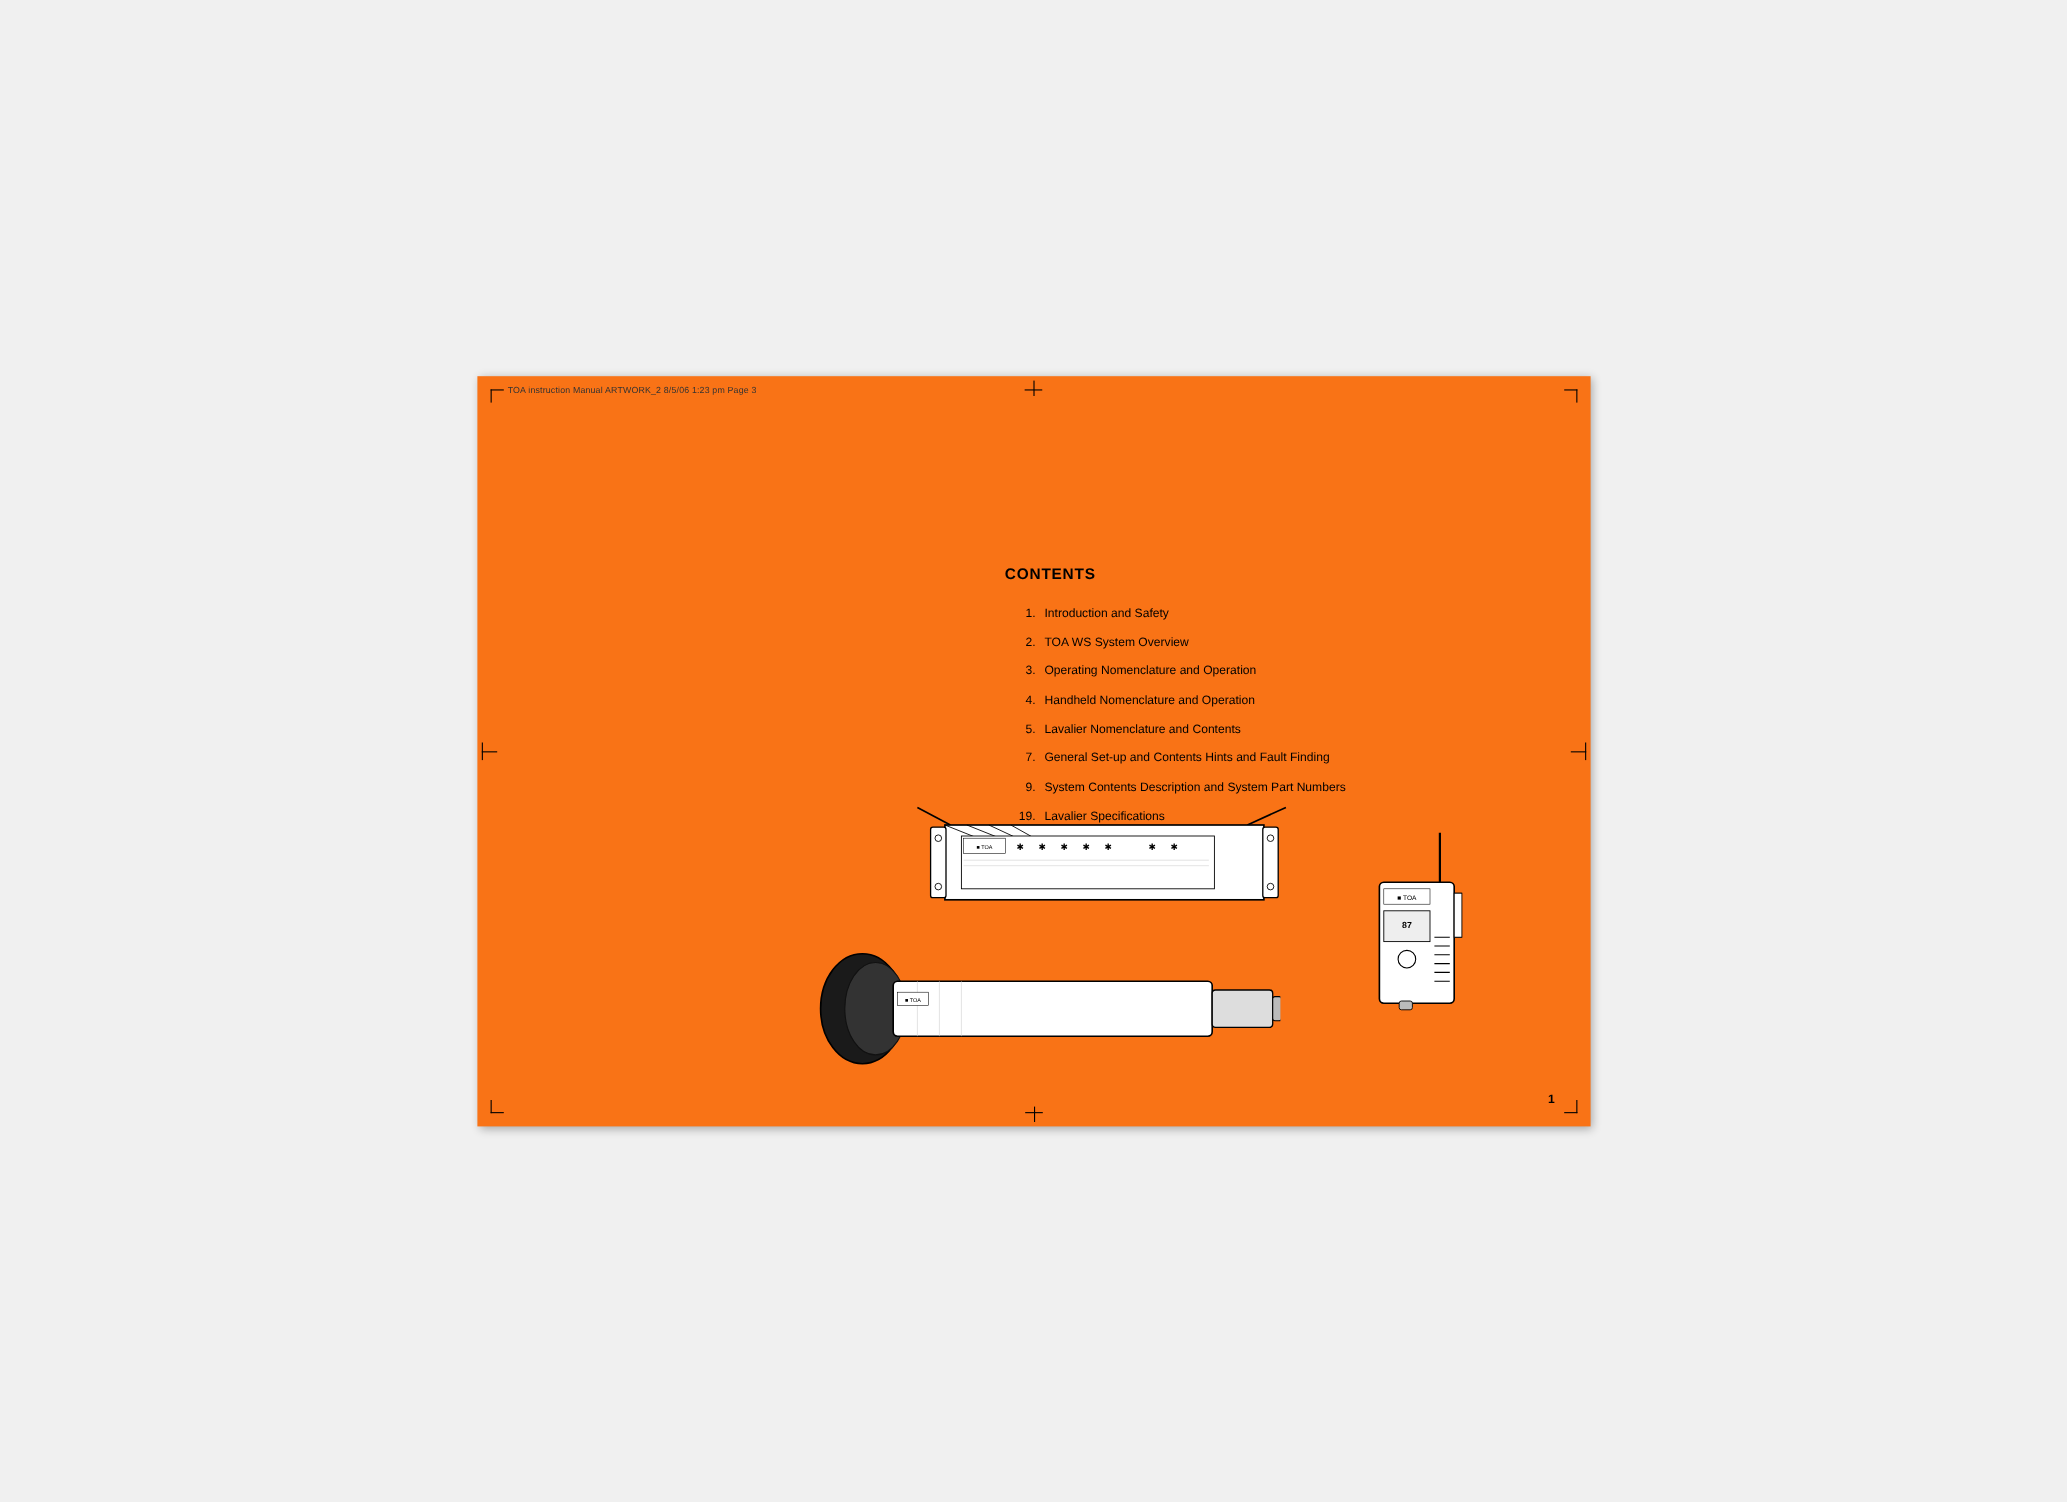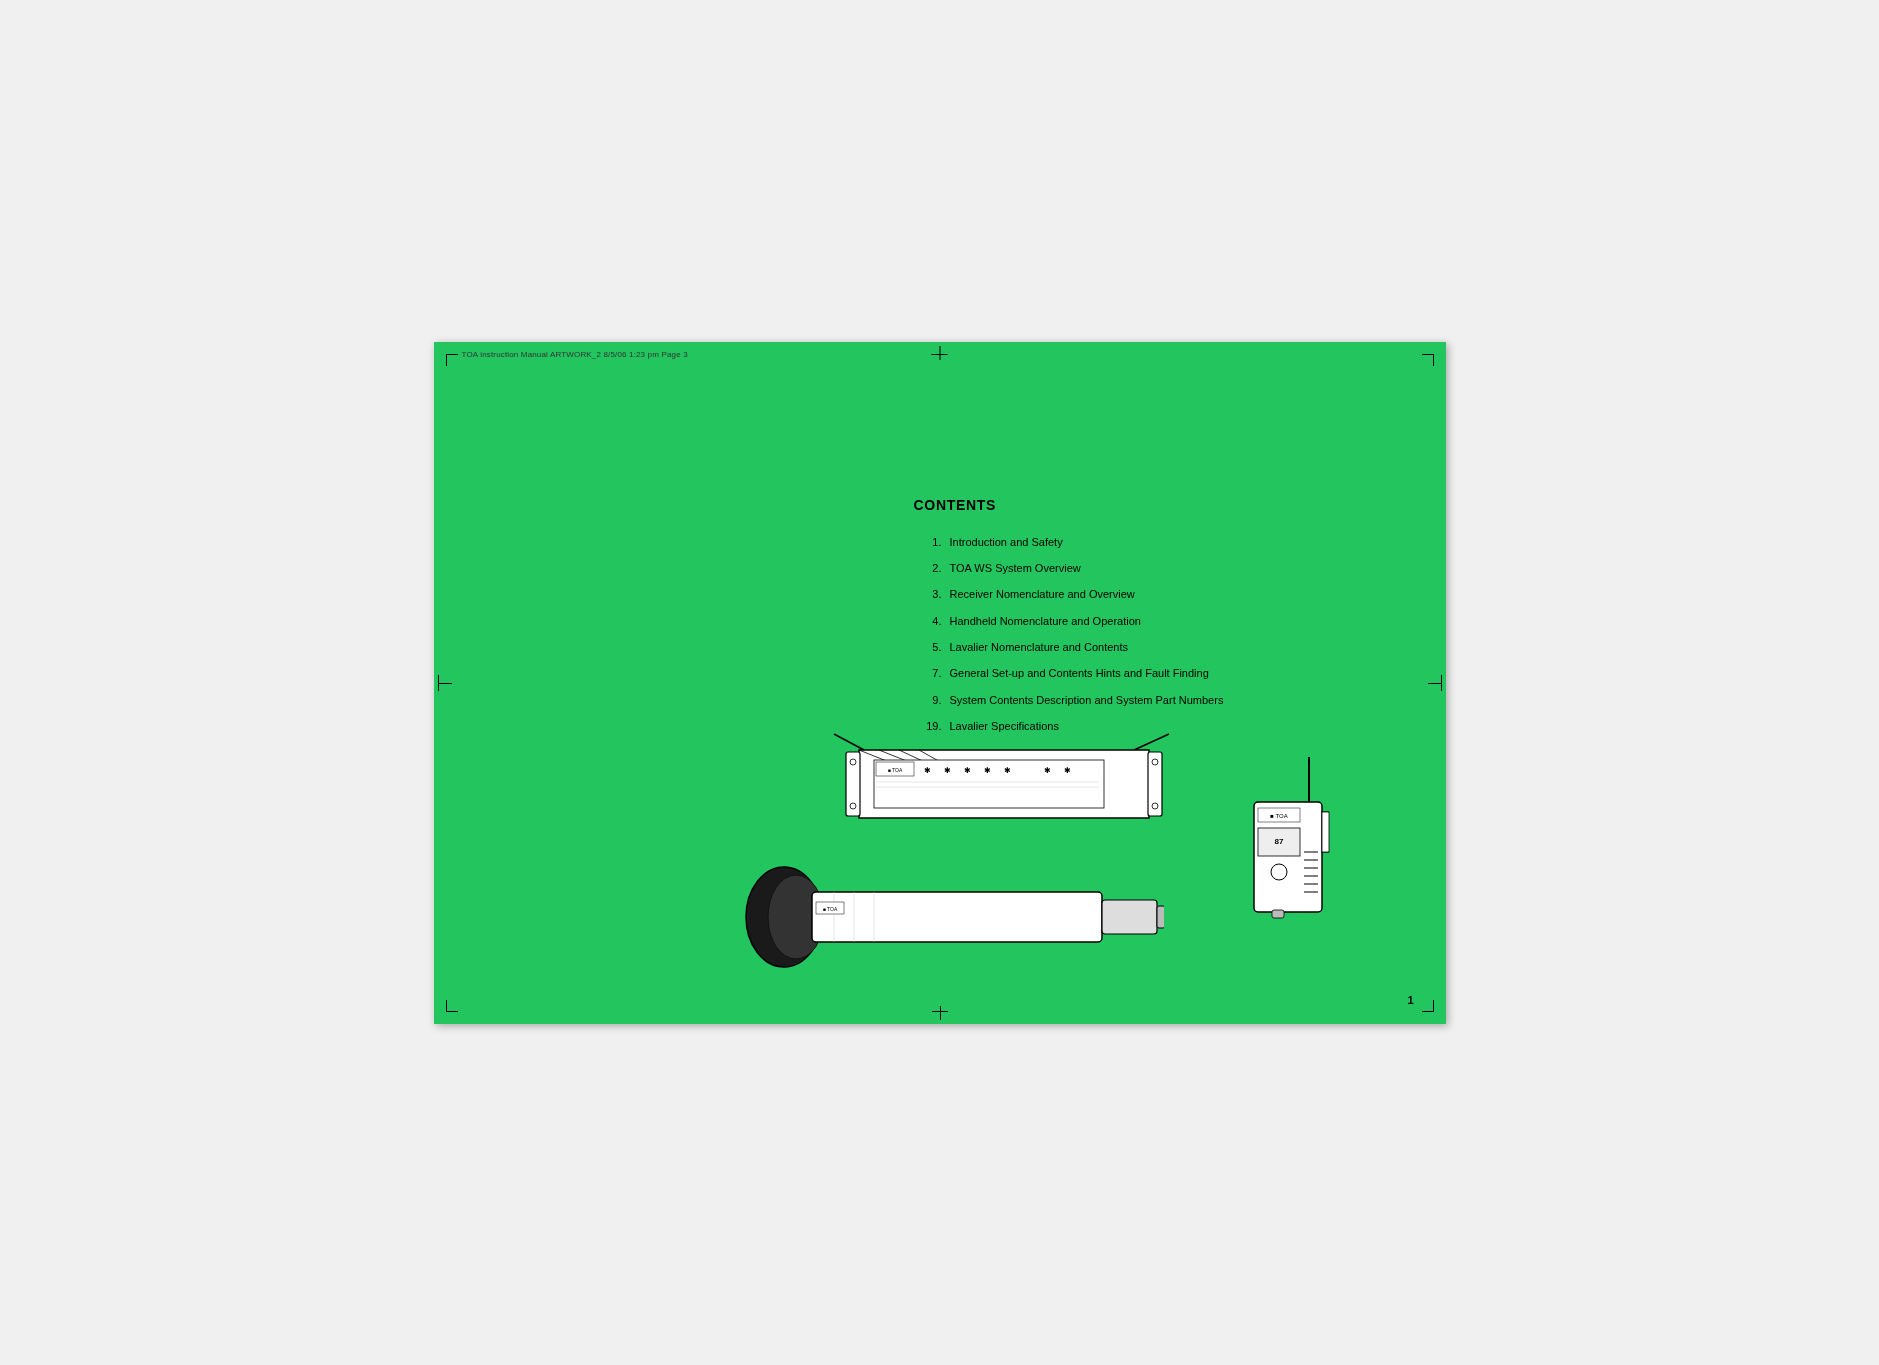--- a/index.html
+++ b/index.html
@@ -13,21 +13,21 @@
       display: flex;
       justify-content: center;
       align-items: center;
       min-height: 100vh;
       font-family: Arial, sans-serif;
     }
 
     .page {
       width: 1012px;
       height: 682px;
-      background: #22c55e;
+      background: #f97316;
       position: relative;
       box-shadow: 2px 2px 8px rgba(0,0,0,0.3);
       overflow: hidden;
     }
 
     
     .reg-mark {
       position: absolute;
       width: 20px;
       height: 20px;
@@ -198,20 +198,21 @@
       left: 480px;
       width: 420px;
     }
 
     .contents-title {
       font-size: 14px;
       font-weight: bold;
       color: #000;
       margin-bottom: 22px;
       letter-spacing: 0.05em;
+      margin-top: 16px;
     }
 
     .contents-list {
       list-style: none;
       padding: 0;
     }
 
     .contents-list li {
       display: flex;
       align-items: baseline;
@@ -286,21 +287,21 @@
       <li>
         <span class="num">1.</span>
         <span class="label">Introduction and Safety</span>
       </li>
       <li>
         <span class="num">2.</span>
         <span class="label">TOA WS System Overview</span>
       </li>
       <li>
         <span class="num">3.</span>
-        <span class="label">Receiver Nomenclature and Overview</span>
+        <span class="label">Operating Nomenclature and Operation</span>
       </li>
       <li>
         <span class="num">4.</span>
         <span class="label">Handheld Nomenclature and Operation</span>
       </li>
       <li>
         <span class="num">5.</span>
         <span class="label">Lavalier Nomenclature and Contents</span>
       </li>
       <li>

